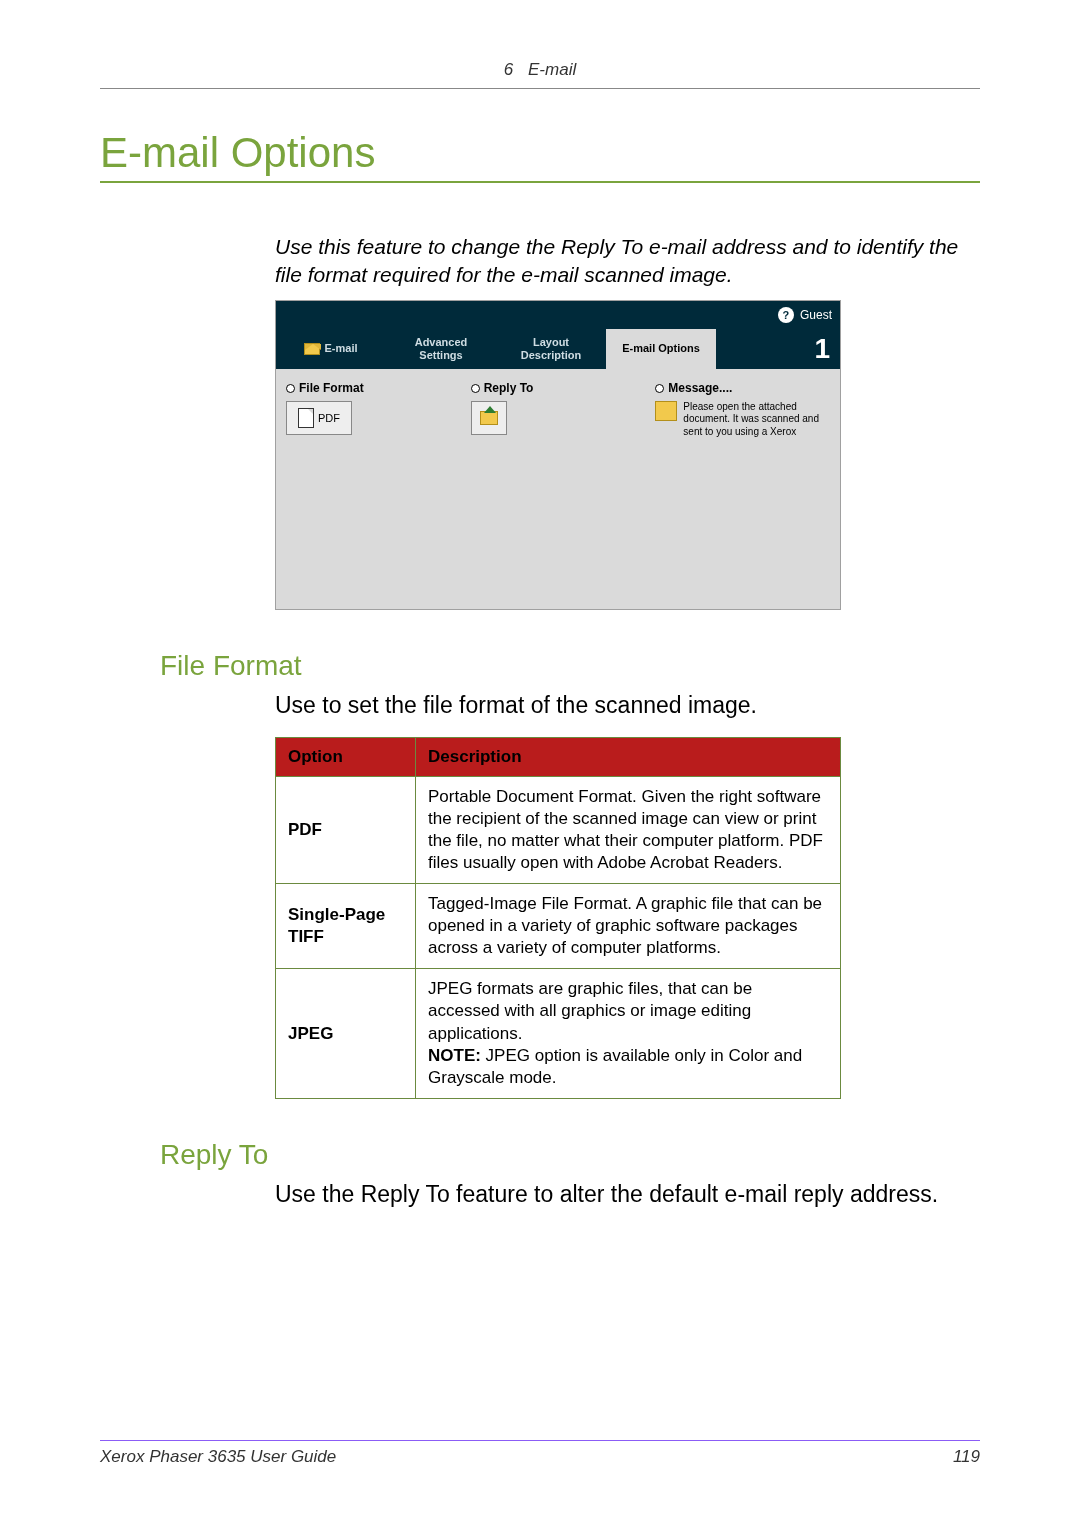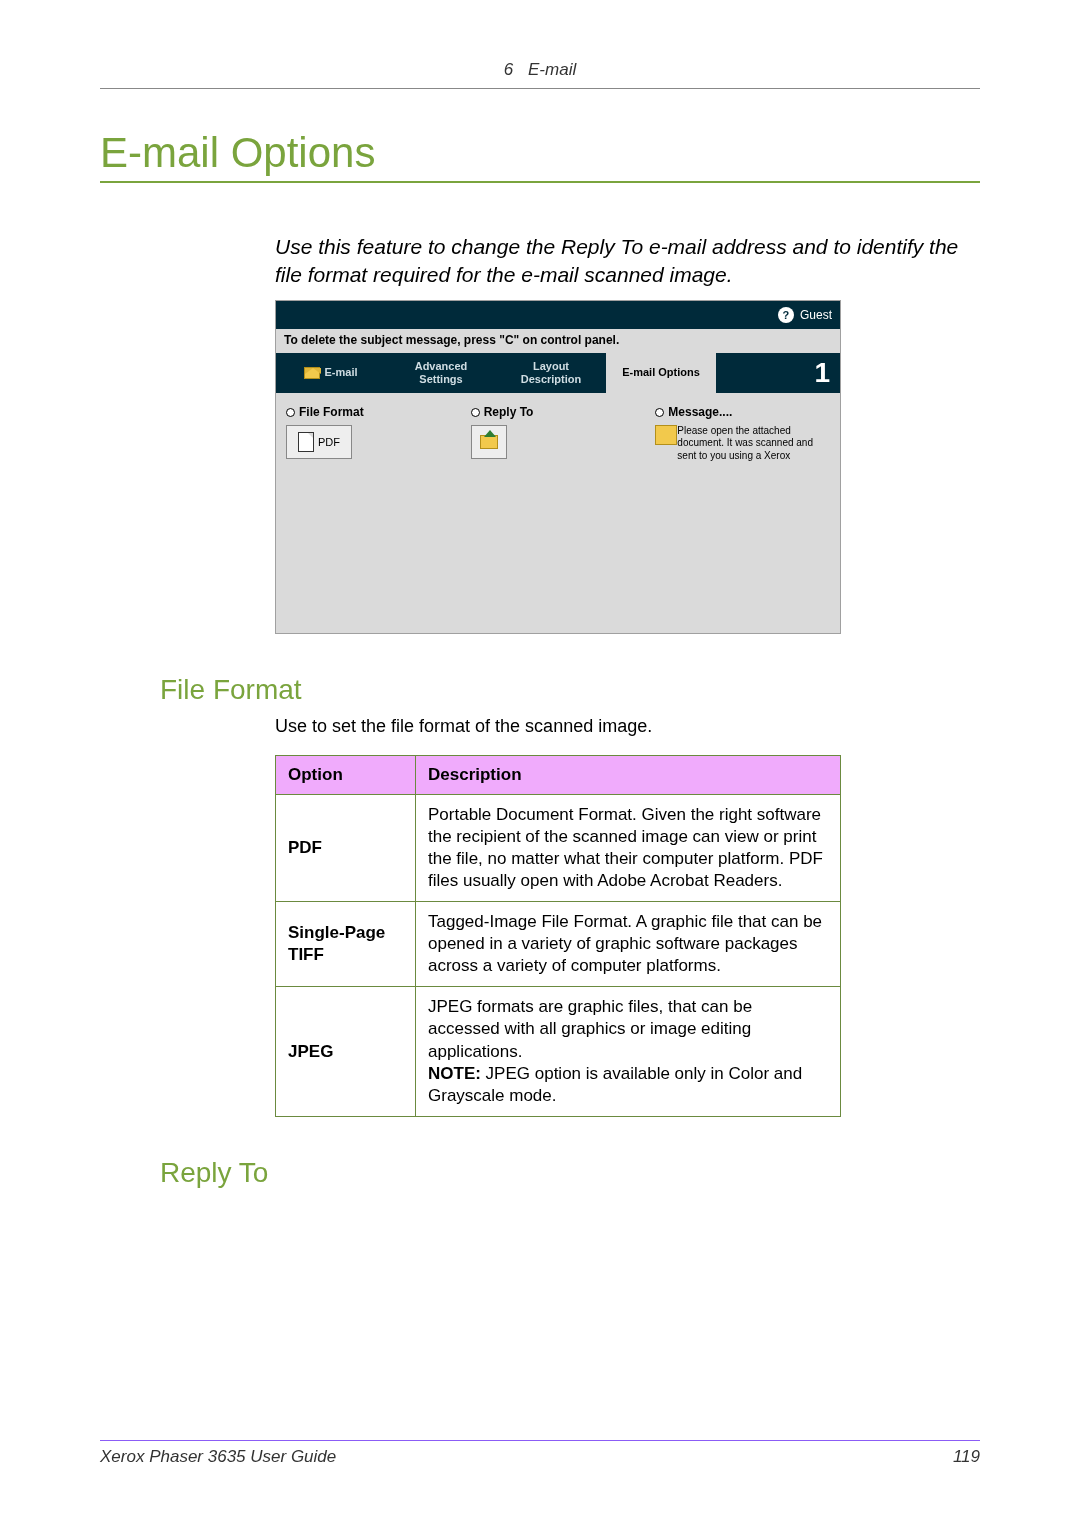--- a/index.html
+++ b/index.html
@@ -190,20 +190,21 @@
     content:"";
     position:absolute;
     top:-6px; left:3px;
     width:0;height:0;
     border-left:6px solid transparent;
     border-right:6px solid transparent;
     border-bottom:7px solid #2e7d32;
   }
   .msg-box {
     display: flex;
+    gap: 6px;
     align-items: flex-start;
     margin-top: 4px;
   }
   .msg-icon {
     width: 22px; height: 20px;
     background: #f2c94c;
     border: 1px solid #b38f1a;
     flex-shrink: 0;
     position:relative;
   }
@@ -212,31 +213,31 @@
   .h2 {
     font-size: 28px;
     color: #7aa43d;
     font-weight: 500;
     margin-top: 40px;
     margin-left: 60px;
   }
   .body-p {
     margin-left: 175px;
     margin-top: 10px;
-    font-size: 18px;
+    font-size: 23px;
   }
   table.opts {
     margin-left: 175px;
     margin-top: 18px;
     width: 566px;
     border-collapse: collapse;
     font-size: 17px;
   }
   table.opts th {
-    background: #f0abfc;
+    background: #b91c1c;
     color: #000;
     font-weight: bold;
     text-align: left;
     padding: 9px 12px;
     border: 1px solid #6b8a3f;
   }
   table.opts td {
     border: 1px solid #6b8a3f;
     padding: 9px 12px;
     vertical-align: middle;
@@ -268,21 +269,20 @@
 
   <h1 class="h1">E-mail Options</h1>
 
   <p class="intro">Use this feature to change the Reply To e-mail address and to identify the file format required for the e-mail scanned image.</p>
 
   <div class="screenshot">
     <div class="shot-topbar">
       <span class="guest-icon">?</span>
       <span>Guest</span>
     </div>
-    <div class="shot-hint">To delete the subject message, press "C" on control panel.</div>
     <div class="shot-tabs">
       <div class="tab">
         <span class="email-icon"></span>
         <span>E-mail</span>
       </div>
       <div class="tab">
         <span>Advanced Settings</span>
       </div>
       <div class="tab">
         <span>Layout Description</span>
@@ -343,19 +343,20 @@
       <td class="optname">JPEG</td>
       <td>
         <span>JPEG formats are graphic files, that can be accessed with all graphics or image editing applications.</span><br>
         <span class="note-label">NOTE:</span><span> JPEG option is available only in Color and Grayscale mode.</span>
       </td>
     </tr>
   </tbody>
     </table>
 
   <h2 class="h2">Reply To</h2>
+  <p class="body-p">Use the Reply To feature to alter the default e-mail reply address.</p>
 
   <div class="footer">
     <span>Xerox Phaser 3635 User Guide</span>
     <span>119</span>
   </div>
 
 </div>
 
 </body></html>

